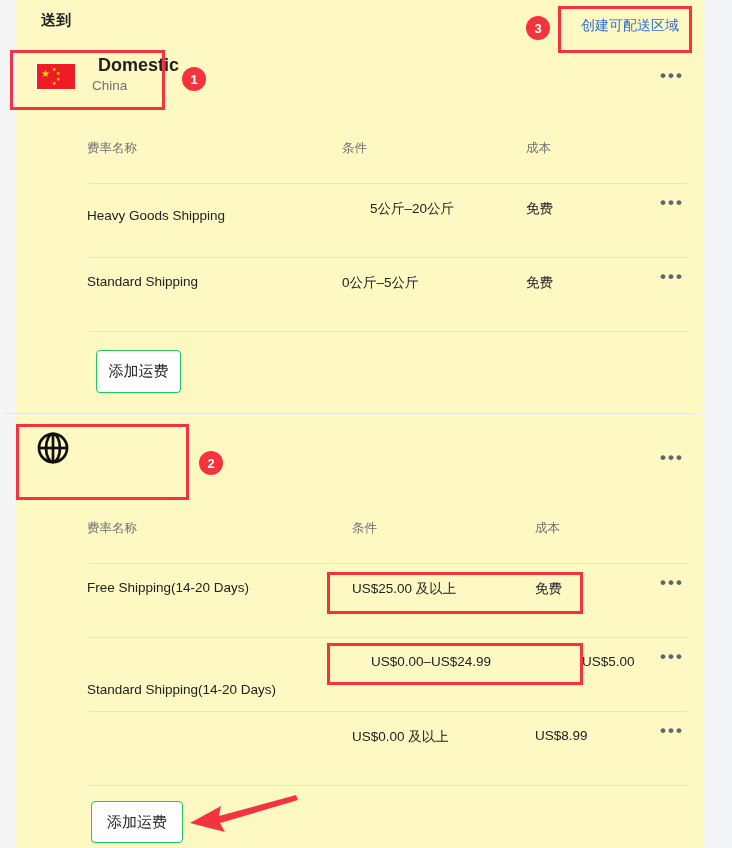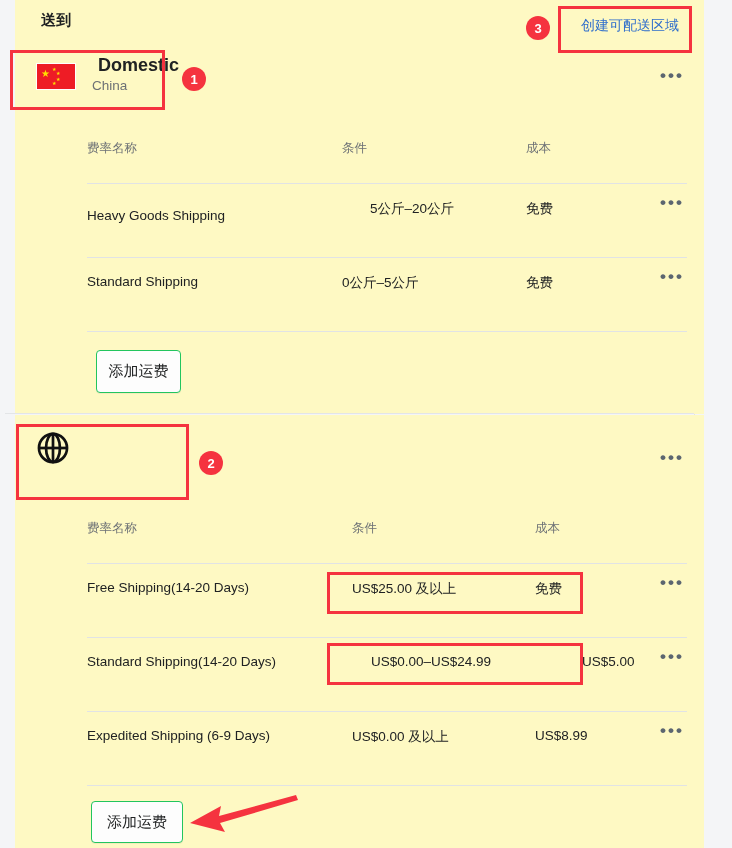--- a/index.html
+++ b/index.html
@@ -304,30 +304,29 @@
       <div class="tbl-row">
         <div class="c c-name" style="left:0px;">Free Shipping(14-20 Days)</div>
         <div class="c" style="left:265px;">US$25.00 及以上</div>
         <div class="c" style="left:448px;">免费</div>
         <div class="dots" style="left:573px;">•••</div>
       </div>
 
       <div class="tbl-rule" style="left:0; top:117px; width:600px;"></div>
 
       <div class="tbl-row">
-        <div class="c c-name" style="left:0px;">Standard Shipping(14-20 Days)</div>
+        <div class="c c-name" style="left:0px;margin-top:28px;">Standard Shipping(14-20 Days)</div>
         <div class="c" style="left:265px;margin-left:19px;">US$0.00–US$24.99</div>
         <div class="c" style="left:448px;margin-left:47px;">US$5.00</div>
         <div class="dots" style="left:573px;">•••</div>
       </div>
 
       <div class="tbl-rule" style="left:0; top:191px; width:600px;"></div>
 
       <div class="tbl-row">
-        <div class="c c-name" style="left:0px;">Expedited Shipping (6-9 Days)</div>
         <div class="c" style="left:265px;">US$0.00 及以上</div>
         <div class="c" style="left:448px;">US$8.99</div>
         <div class="dots" style="left:573px;">•••</div>
       </div>
 
       <div class="tbl-rule" style="left:0; top:265px; width:600px;"></div>
     </div>
 
     <div class="btn" style="left:76px; top:386px; width:92px; height:42px;">添加运费</div>
   </div>

